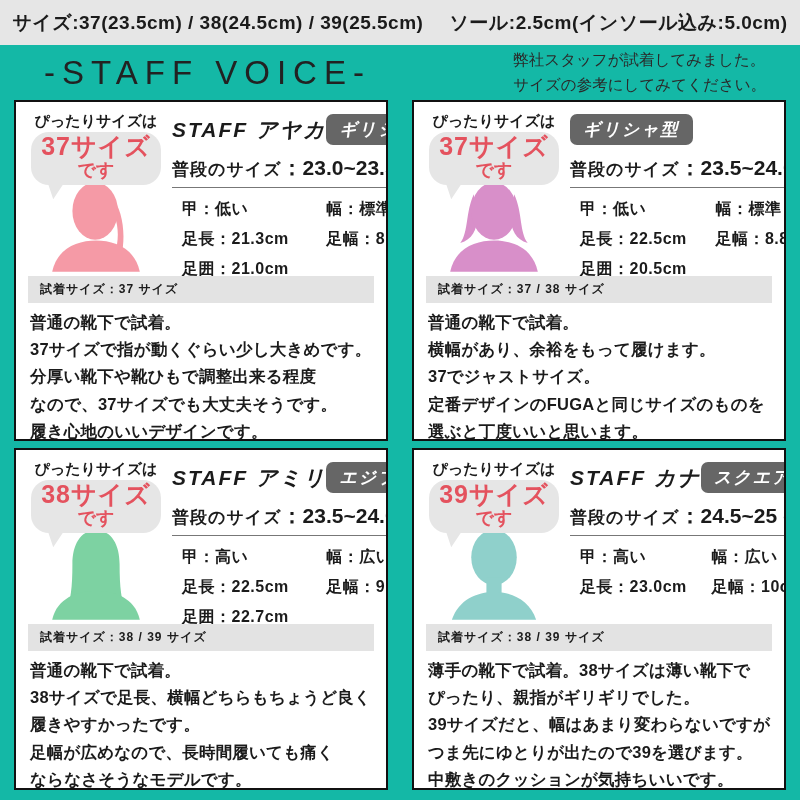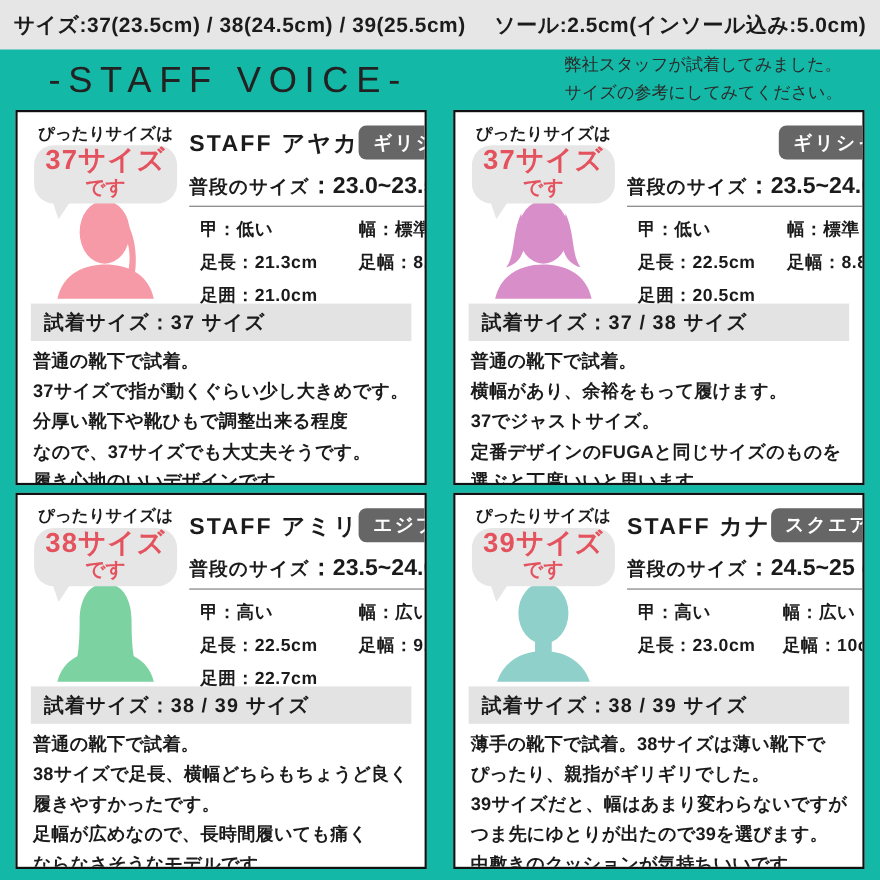--- a/index.html
+++ b/index.html
@@ -27,31 +27,31 @@
   .bubble-label{font-size:15px;font-weight:bold;white-space:nowrap;margin:2px 0 0;}
   .bubble{position:relative;background:#e6e6e6;border-radius:18px;padding:1px 10px 5px;
     text-align:center;min-width:100px;margin-top:1px;}
   .bubble:after{content:"";position:absolute;left:14px;bottom:-14px;width:20px;height:18px;
     background:#e6e6e6;clip-path:polygon(10% 0,100% 0,40% 100%);}
   .bubble-size{color:#e4525e;font-size:25px;font-weight:bold;line-height:1.1;letter-spacing:1px;}
   .bubble-suffix{display:block;color:#e4525e;font-size:18px;font-weight:bold;line-height:1.1;}
   .avatar{margin-top:-6px;}
 
   .right-col{flex:1;padding-left:6px;display:flex;flex-direction:column;}
-  .staff-row{display:flex;align-items:center;justify-content:flex-end;margin-top:4px;}
+  .staff-row{display:flex;align-items:center;justify-content:space-between;margin-top:4px;font-style:italic;}
   .staff-name{font-size:21px;font-weight:bold;letter-spacing:2px;white-space:nowrap;}
   .badge{background:#666;color:#fff;font-size:17px;font-weight:bold;border-radius:7px;
     padding:4px 13px;letter-spacing:2px;white-space:nowrap;}
   .usual-row{border-bottom:1.5px solid #777;padding:9px 0 5px;display:flex;align-items:baseline;white-space:nowrap;}
   .usual-label{font-size:17px;font-weight:bold;letter-spacing:1px;}
   .usual-value{font-size:21px;font-weight:bold;}
   .details{display:grid;grid-template-columns:54% 46%;row-gap:9px;padding:11px 0 0 10px;
     font-size:16px;font-weight:bold;letter-spacing:0.5px;}
 
-  .fitting-bar{background:#e3e3e3;font-size:18px;font-weight:bold;padding:5px 12px;
+  .fitting-bar{background:#e3e3e3;font-size:12px;font-weight:bold;padding:5px 12px;
     margin:4px 2px 0;letter-spacing:1px;}
   .review{font-size:16.5px;font-weight:bold;line-height:1.65;white-space:pre-line;
     padding:6px 2px 0 4px;letter-spacing:0.2px;}
 </style>
 </head>
 <body>
 
 <div class="page">
 
   <div class="top-bar">

